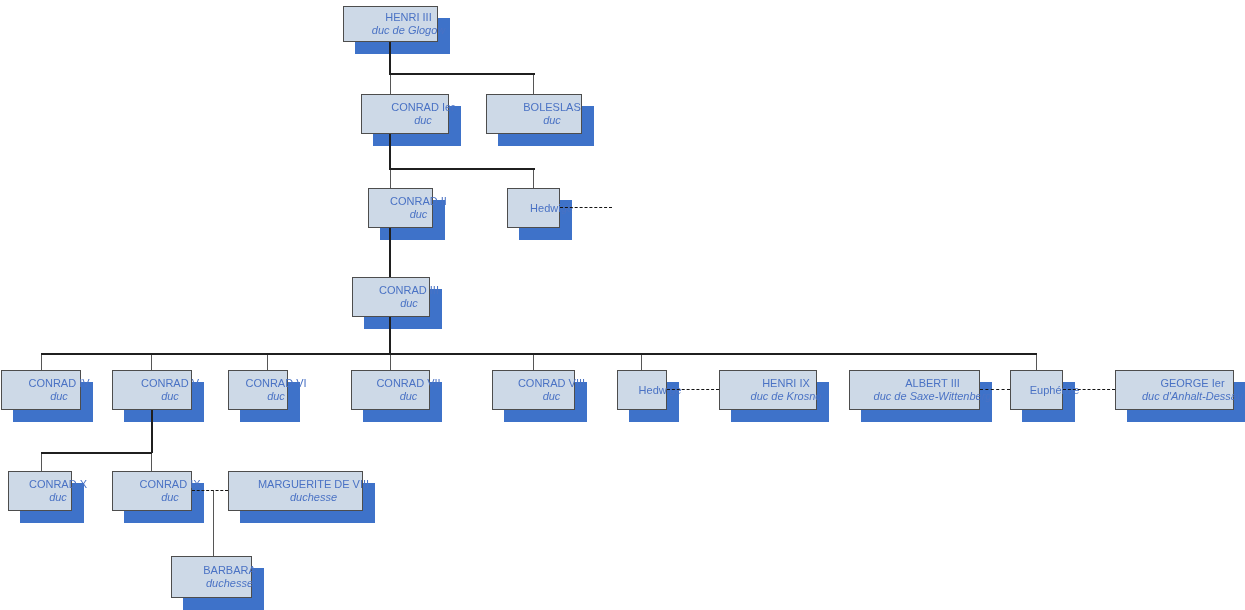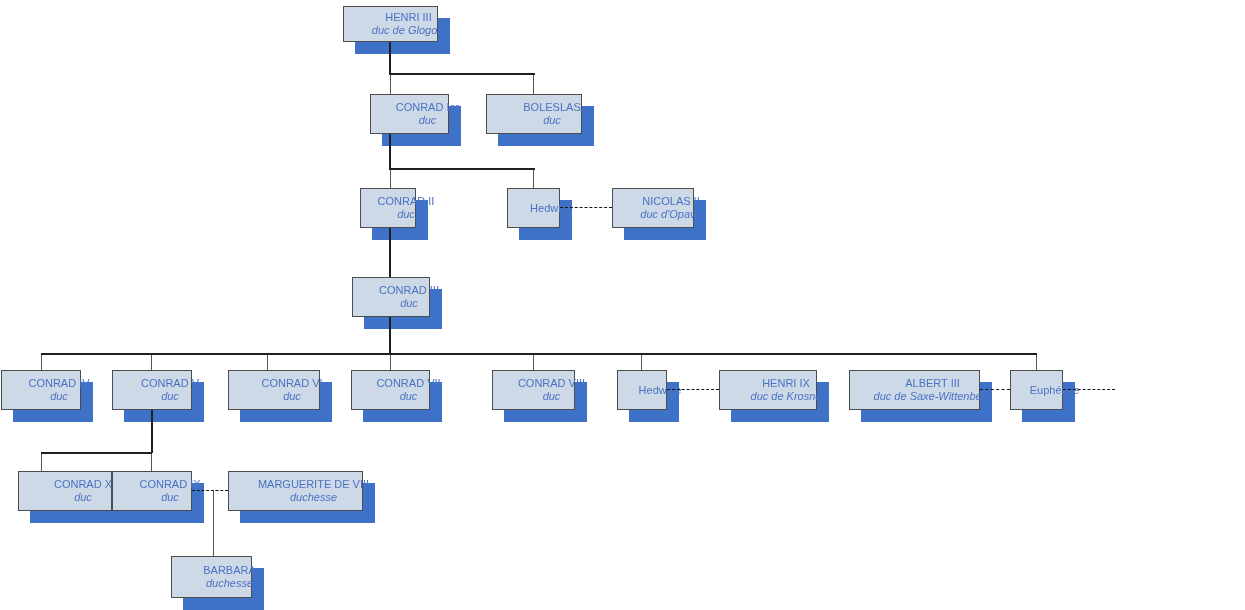--- a/index.html
+++ b/index.html
@@ -64,55 +64,51 @@
   <div class="ln dash" style="left:667px;top:389px;width:52px"></div>
   <div class="ln dash" style="left:980px;top:389px;width:30px"></div>
   <div class="ln dash" style="left:1063px;top:389px;width:52px"></div>
   <div class="ln dash" style="left:192px;top:490px;width:36px"></div>
 
   <div class="node" style="left:343px;top:6px;width:95px;height:36px">
     <span class="nm">HENRI III</span>
     <span class="tt">duc de Glogow</span>
   </div>
 
-  <div class="node" style="left:370px;top:94px;width:79px;height:40px">
+  <div class="node" style="left:361px;top:94px;width:88px;height:40px">
     <span class="nm">CONRAD Ier</span>
     <span class="tt">duc</span>
   </div>
   <div class="node" style="left:486px;top:94px;width:96px;height:40px">
     <span class="nm">BOLESLAS</span>
     <span class="tt">duc</span>
   </div>
 
-  <div class="node" style="left:360px;top:188px;width:56px;height:40px">
+  <div class="node" style="left:368px;top:188px;width:65px;height:40px">
     <span class="nm">CONRAD II</span>
     <span class="tt">duc</span>
   </div>
   <div class="node" style="left:507px;top:188px;width:53px;height:40px">
     <span class="nm">Hedwige</span>
-  </div>
-  <div class="node" style="left:612px;top:188px;width:82px;height:40px">
-    <span class="nm">NICOLAS II</span>
-    <span class="tt">duc d'Opava</span>
   </div>
 
   <div class="node" style="left:352px;top:277px;width:78px;height:40px">
     <span class="nm">CONRAD III</span>
     <span class="tt">duc</span>
   </div>
 
   <div class="node" style="left:1px;top:370px;width:80px;height:40px">
     <span class="nm">CONRAD IV</span>
     <span class="tt">duc</span>
   </div>
   <div class="node" style="left:112px;top:370px;width:80px;height:40px">
     <span class="nm">CONRAD V</span>
     <span class="tt">duc</span>
   </div>
-  <div class="node" style="left:228px;top:370px;width:92px;height:40px">
+  <div class="node" style="left:228px;top:370px;width:60px;height:40px">
     <span class="nm">CONRAD VI</span>
     <span class="tt">duc</span>
   </div>
   <div class="node" style="left:351px;top:370px;width:79px;height:40px">
     <span class="nm">CONRAD VII</span>
     <span class="tt">duc</span>
   </div>
   <div class="node" style="left:492px;top:370px;width:83px;height:40px">
     <span class="nm">CONRAD VIII</span>
     <span class="tt">duc</span>
@@ -124,22 +120,26 @@
     <span class="nm">HENRI IX</span>
     <span class="tt">duc de Krosno</span>
   </div>
   <div class="node" style="left:849px;top:370px;width:131px;height:40px">
     <span class="nm">ALBERT III</span>
     <span class="tt">duc de Saxe-Wittenberg</span>
   </div>
   <div class="node" style="left:1010px;top:370px;width:53px;height:40px">
     <span class="nm">Euphémie</span>
   </div>
+  <div class="node" style="left:1115px;top:370px;width:119px;height:40px">
+    <span class="nm">GEORGE Ier</span>
+    <span class="tt">duc d'Anhalt-Dessau</span>
+  </div>
 
-  <div class="node" style="left:18px;top:471px;width:94px;height:40px">
+  <div class="node" style="left:8px;top:471px;width:64px;height:40px">
     <span class="nm">CONRAD X</span>
     <span class="tt">duc</span>
   </div>
   <div class="node" style="left:112px;top:471px;width:80px;height:40px">
     <span class="nm">CONRAD IX</span>
     <span class="tt">duc</span>
   </div>
   <div class="node" style="left:228px;top:471px;width:135px;height:40px">
     <span class="nm">MARGUERITE DE VIII</span>
     <span class="tt">duchesse</span>

